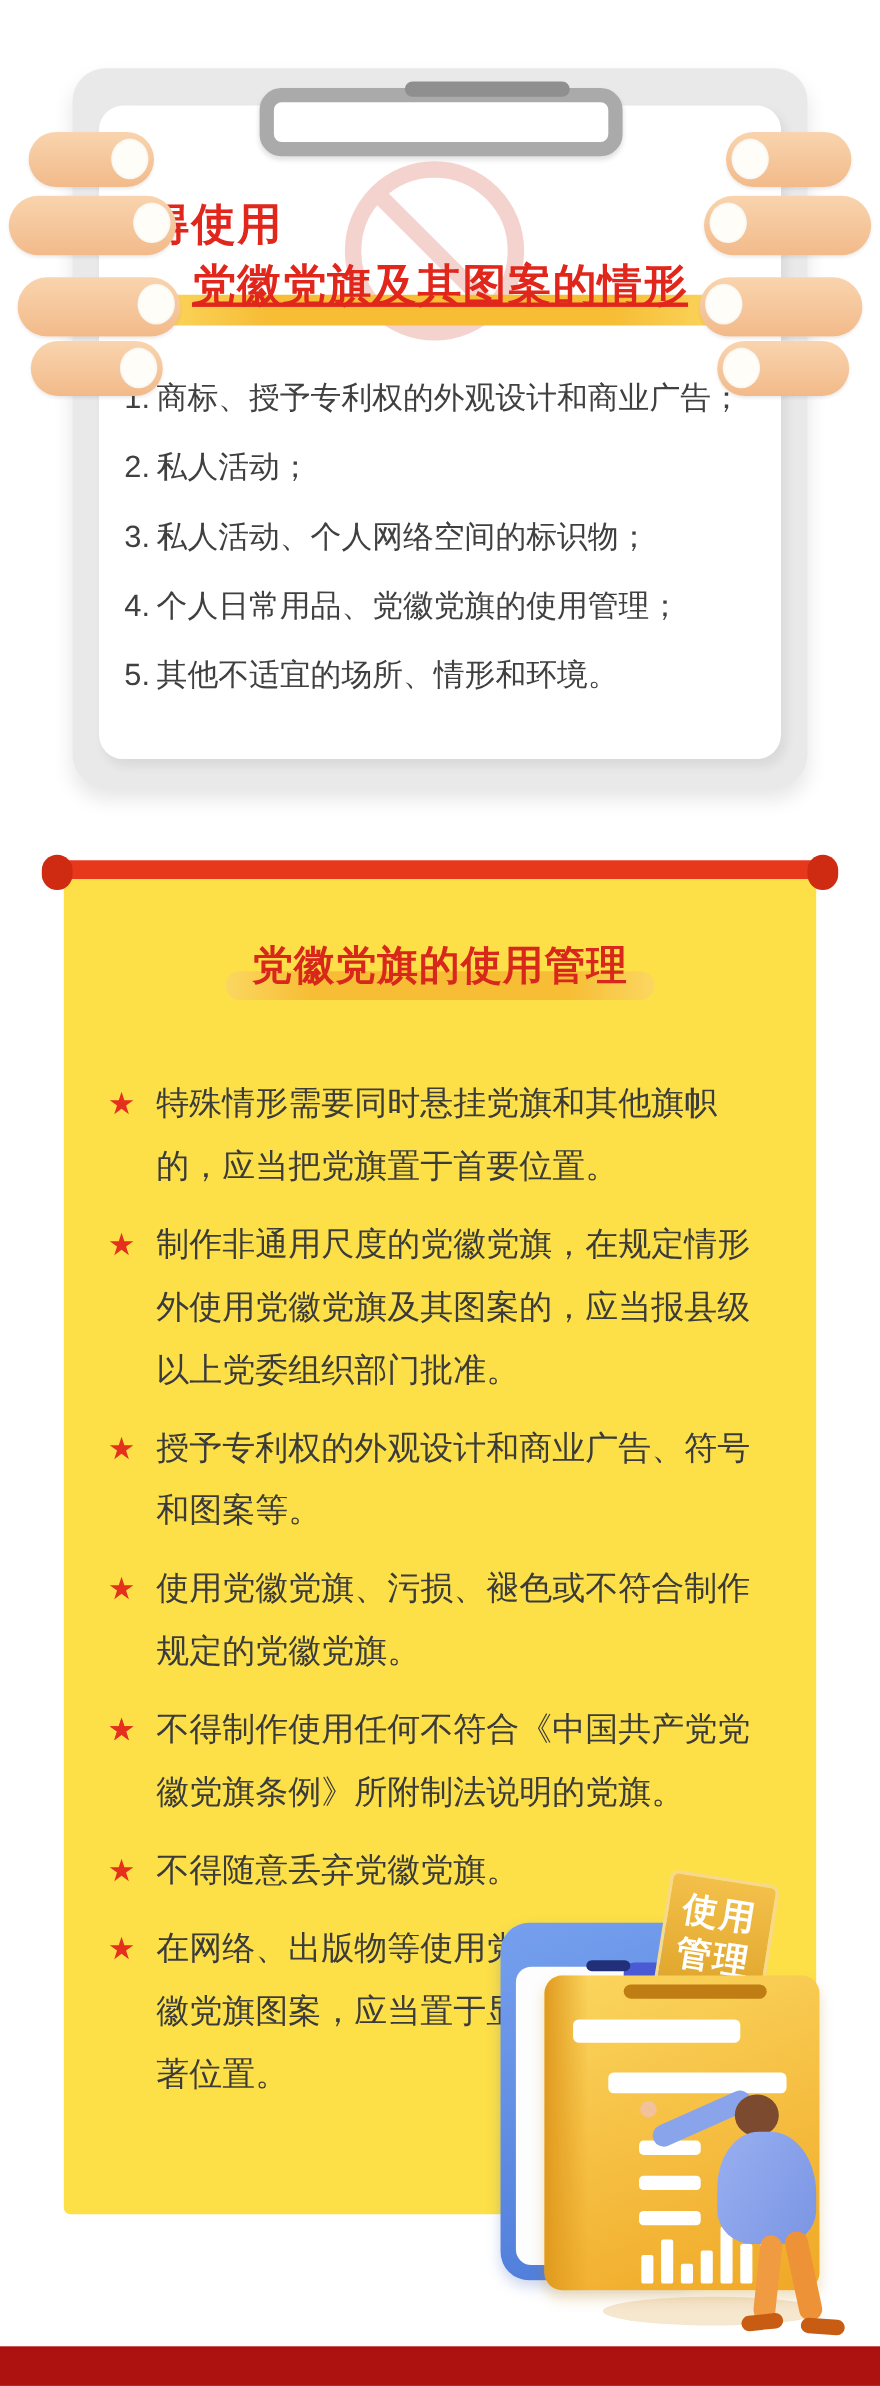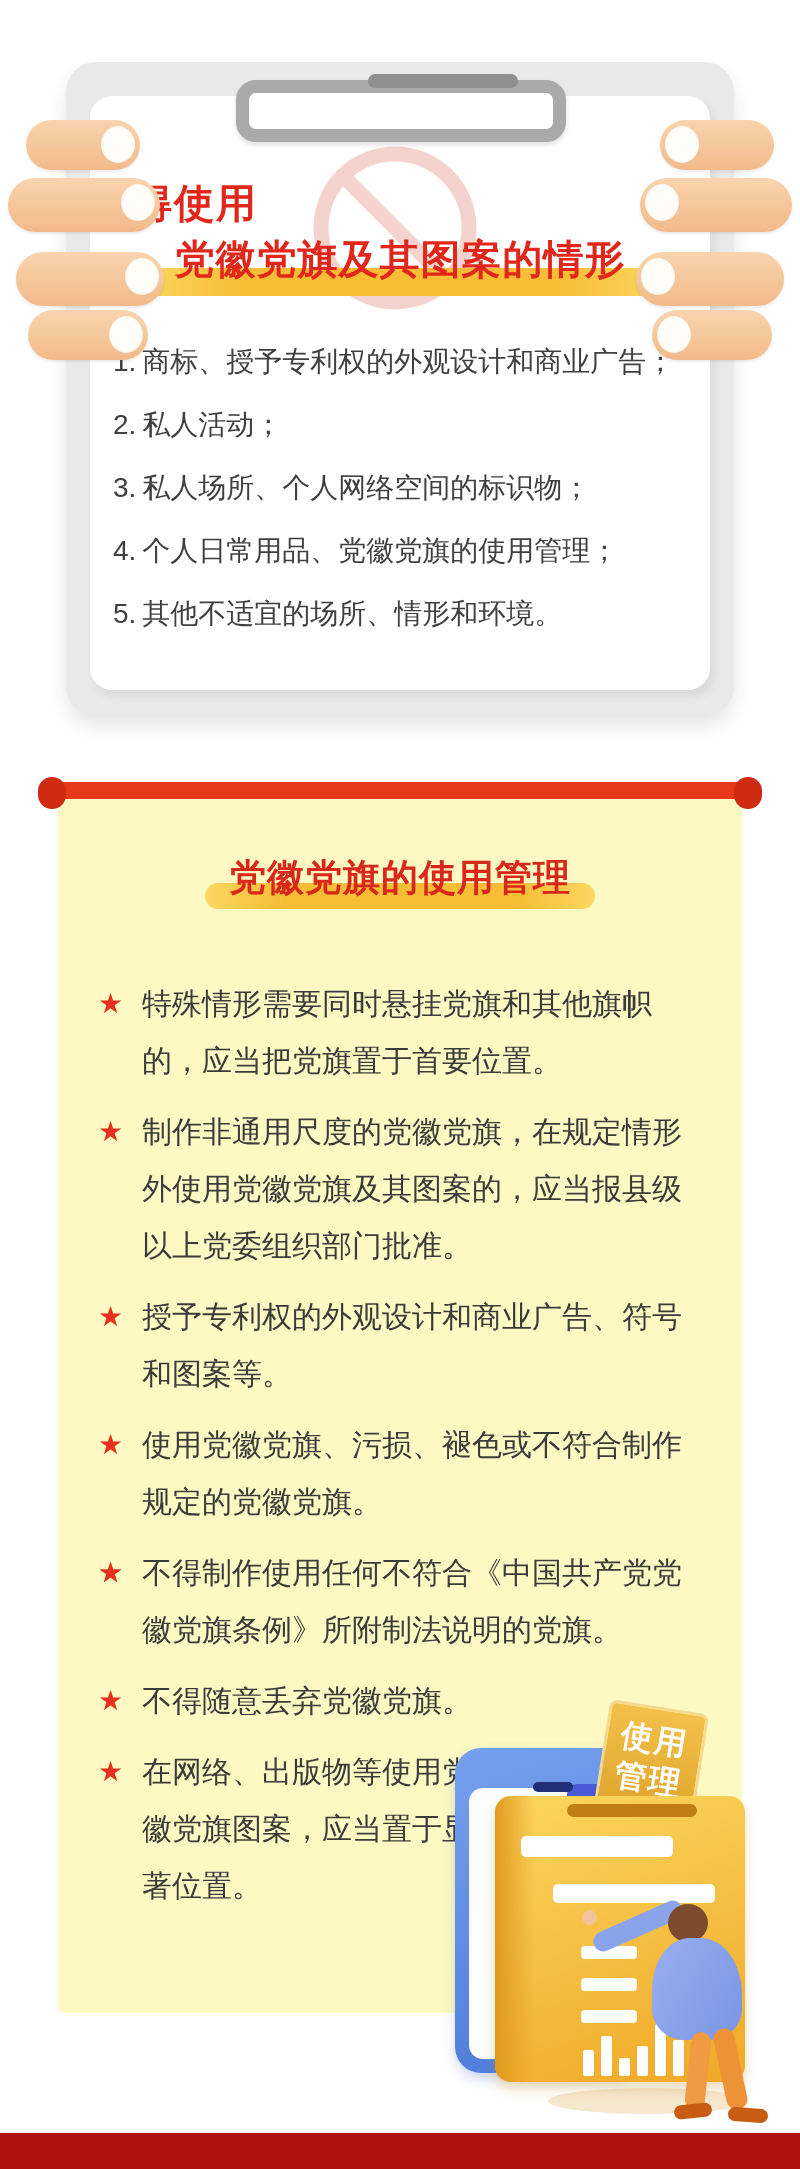--- a/index.html
+++ b/index.html
@@ -28,37 +28,37 @@
   .f1{left:26px;top:8px;width:114px;height:50px;}
   .f2{left:8px;top:66px;width:152px;height:54px;}
   .f3{left:16px;top:140px;width:148px;height:54px;}
   .f4{left:28px;top:198px;width:120px;height:50px;}
 
   
   .no-symbol{position:absolute;left:305px;top:138px;z-index:3;opacity:.5;}
   .board-title1{position:absolute;left:90px;top:176px;width:620px;text-align:left;z-index:4;
         font-size:40px;font-weight:900;color:#e1261b;letter-spacing:2px;}
   .t2wrap{position:absolute;left:90px;top:232px;width:620px;text-align:center;z-index:4;
-        font-size:40px;font-weight:900;color:#e1261b;letter-spacing:1px;}
+        font-size:40px;font-weight:900;color:#e1261b;letter-spacing:1px;text-decoration:underline;}
   .t2wrap .pill{position:absolute;left:50%;top:36px;transform:translateX(-50%);width:524px;height:28px;
         background:linear-gradient(90deg,#fbd760,#f7bd35 20%,#f7bd35 80%,#fbd760);border-radius:16px;z-index:0;}
   .t2wrap .t2text{position:relative;z-index:1;}
 
   
   .no-use-list{position:absolute;left:113px;top:330px;width:586px;z-index:4;margin:0;padding:0;list-style:none;}
   .no-use-list li{height:63px;display:flex;align-items:center;font-size:28px;color:#404040;}
   .no-use-list .num{margin-right:6px;}
 
   
   .rod{position:absolute;left:46px;top:782px;width:708px;height:17px;background:#e8381c;border-radius:9px;z-index:3;}
   .rod::before,.rod::after{content:"";position:absolute;top:-5px;width:28px;height:32px;background:#cf2a12;border-radius:15px;z-index:-1;}
   .rod::before{left:-8px;} .rod::after{right:-8px;}
 
   
-  .mcard{position:absolute;left:58px;top:799px;width:684px;height:1214px;background:#fef9c3;border-radius:6px;z-index:2;}
+  .mcard{position:absolute;left:58px;top:799px;width:684px;height:1214px;background:#fde047;border-radius:6px;z-index:2;}
   .mtitle-wrap{position:absolute;top:54px;left:0;width:100%;text-align:center;}
   .mtitle{position:relative;display:inline-block;font-size:37px;font-weight:900;color:#d8271b;letter-spacing:1px;}
   .mtitle::before{content:"";position:absolute;left:-24px;right:-24px;bottom:-6px;height:26px;
         background:linear-gradient(90deg,#fbd760,#f7bd35 20%,#f7bd35 80%,#fbd760);border-radius:14px;z-index:-1;}
   .mgmt-list{position:absolute;top:176px;left:40px;right:24px;margin:0;padding:0;list-style:none;}
   .mgmt-list li{position:relative;padding-left:44px;margin-bottom:14px;font-size:30px;line-height:57px;
         color:#3b3b3b;max-width:548px;}
   .mgmt-list li:last-child{max-width:348px;}
   .mgmt-list .star{position:absolute;left:0;top:0;font-size:28px;line-height:57px;color:#e5301d;}
 
@@ -138,21 +138,21 @@
   <li>
         <span class="num">1.</span>
         <span class="txt">商标、授予专利权的外观设计和商业广告；</span>
       </li>
       <li>
         <span class="num">2.</span>
         <span class="txt">私人活动；</span>
       </li>
       <li>
         <span class="num">3.</span>
-        <span class="txt">私人场所、个人网络空间的标识物；</span>
+        <span class="txt">私人活动、个人网络空间的标识物；</span>
       </li>
       <li>
         <span class="num">4.</span>
         <span class="txt">个人日常用品、党徽党旗的使用管理；</span>
       </li>
       <li>
         <span class="num">5.</span>
         <span class="txt">其他不适宜的场所、情形和环境。</span>
       </li>
     </ul>

